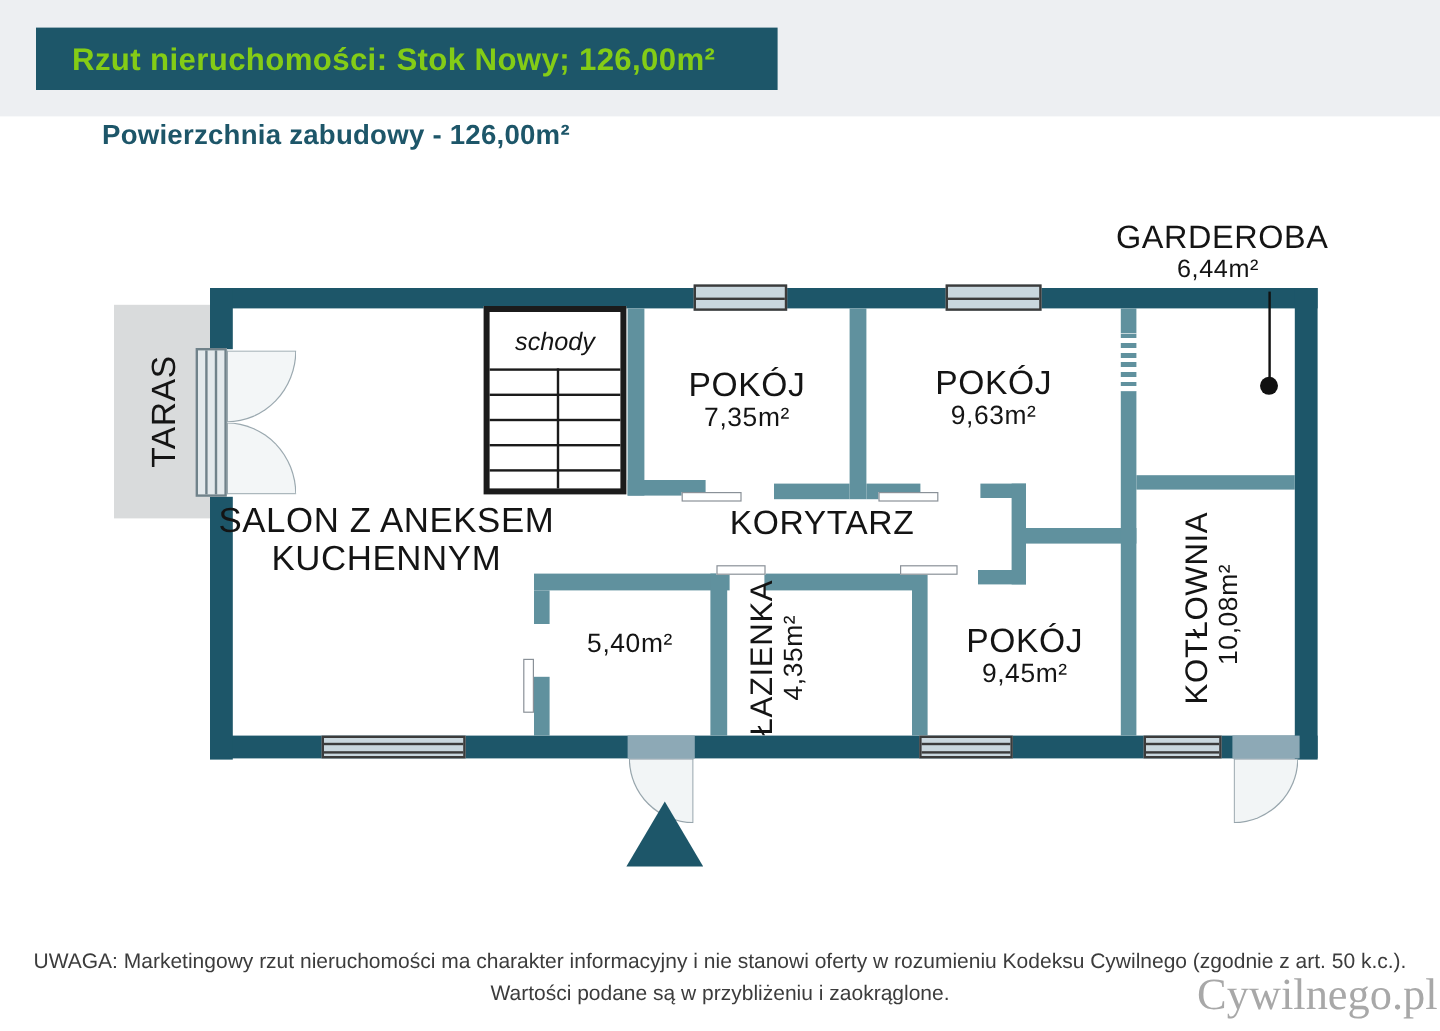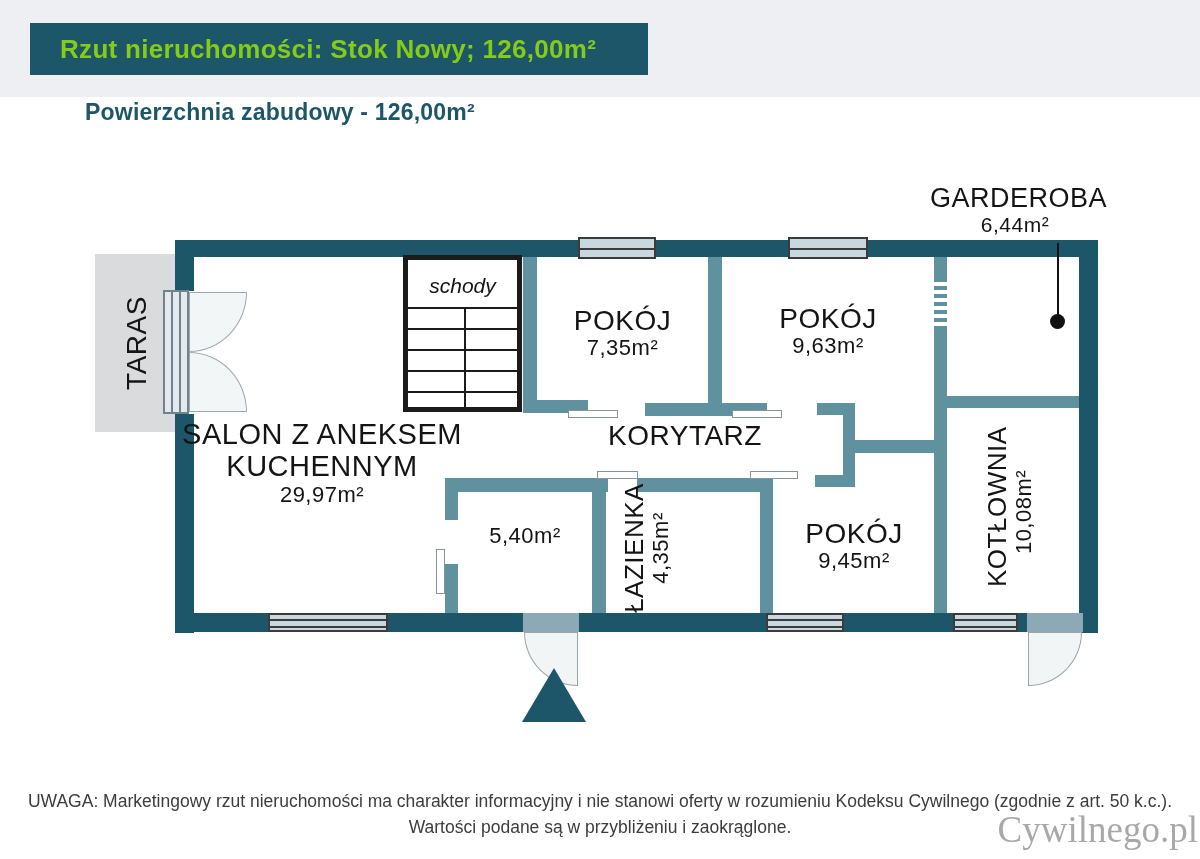--- a/index.html
+++ b/index.html
@@ -160,21 +160,20 @@
   <div class="abs leaf" style="left:523px;top:613px;width:56px;height:19px;"></div>
   <div class="abs swing pivot-right" style="left:524px;top:632px;width:54px;height:54px;"></div>
   <div class="abs arrow" style="left:522px;top:668px;"></div>
 
   <div class="abs leaf" style="left:1027px;top:613px;width:56px;height:19px;"></div>
   <div class="abs swing pivot-left" style="left:1028px;top:632px;width:54px;height:54px;"></div>
 
   <div class="abs room-label" style="left:182px;top:418px;width:280px;">
     <div class="nm big">SALON Z ANEKSEM</div>
     <div class="nm big">KUCHENNYM</div>
-    <div class="ar">29,97m²</div>
   </div>
   <div class="abs room-label" style="left:537px;top:305px;width:171px;">
     <div class="nm">POKÓJ</div>
     <div class="ar">7,35m²</div>
   </div>
   <div class="abs room-label" style="left:722px;top:303px;width:212px;">
     <div class="nm">POKÓJ</div>
     <div class="ar">9,63m²</div>
   </div>
   <div class="abs room-label" style="left:555px;top:420px;width:260px;">

